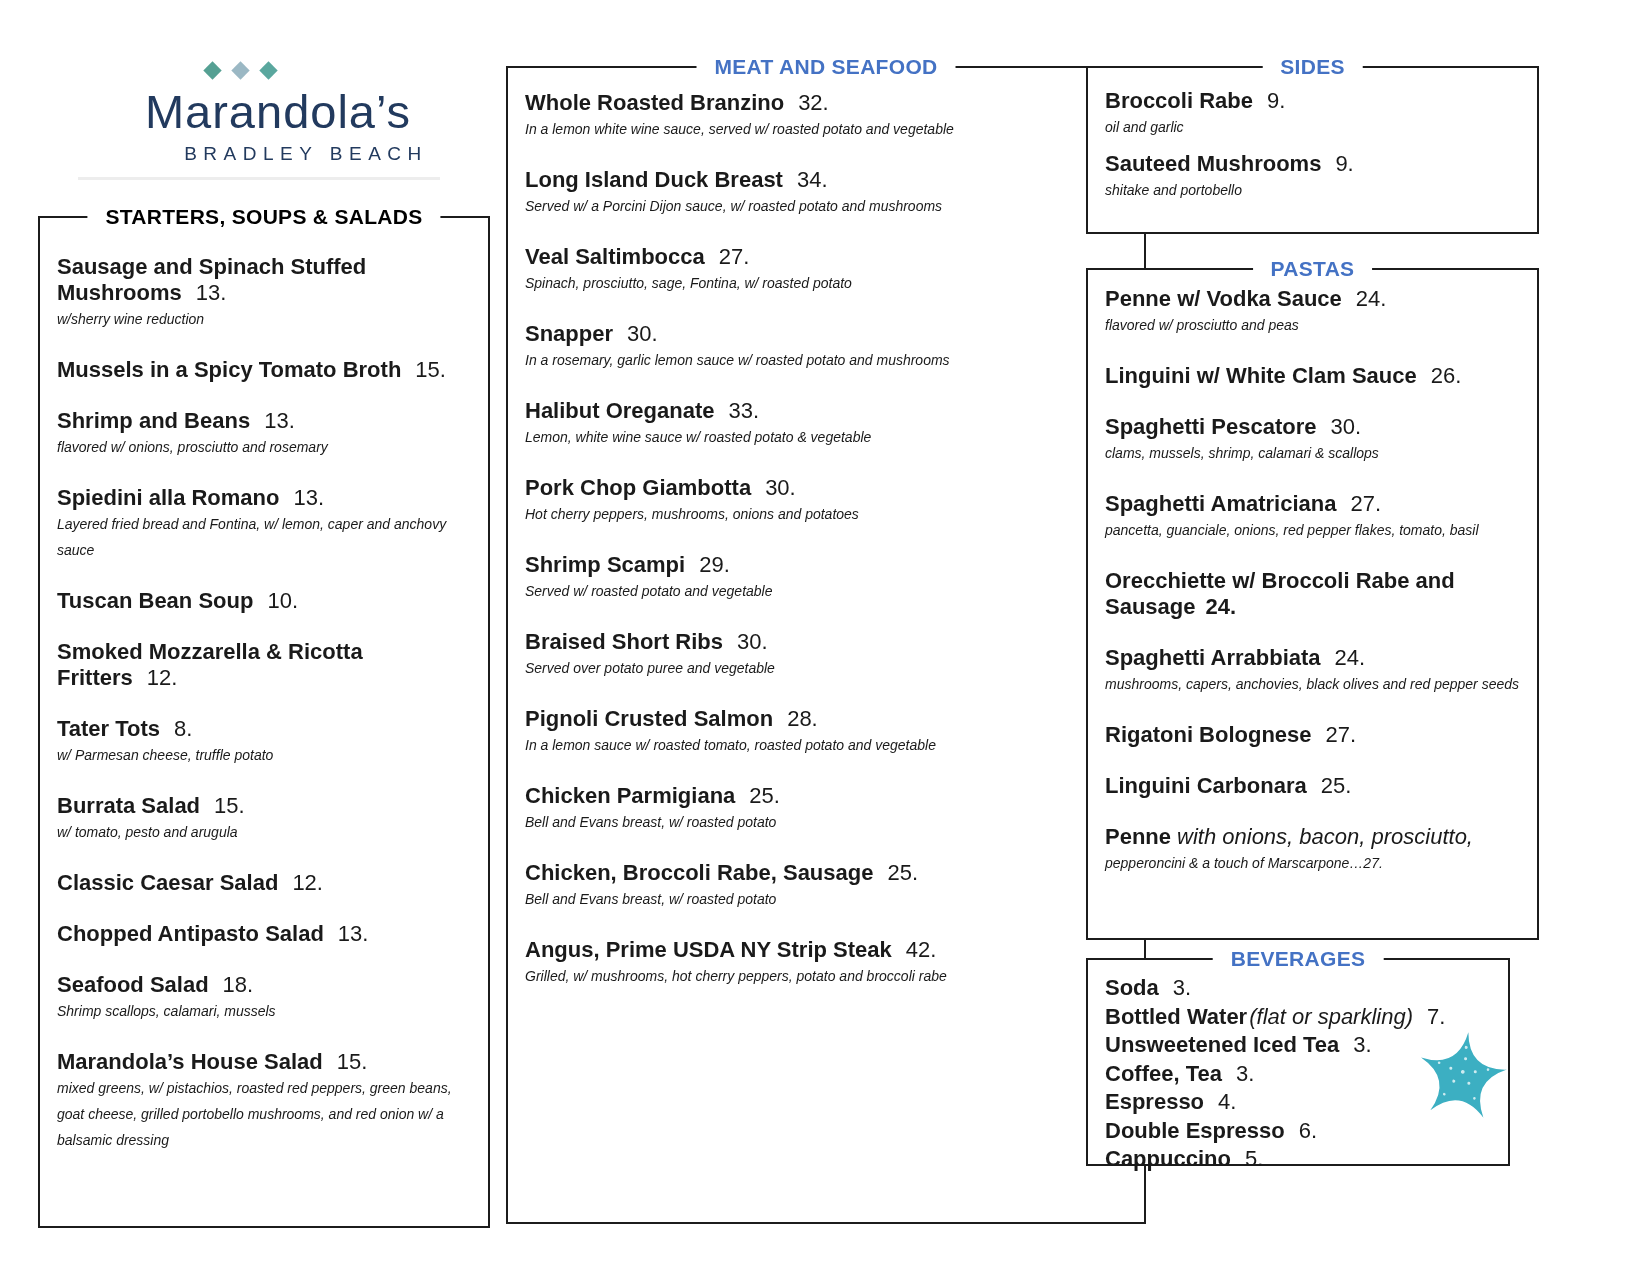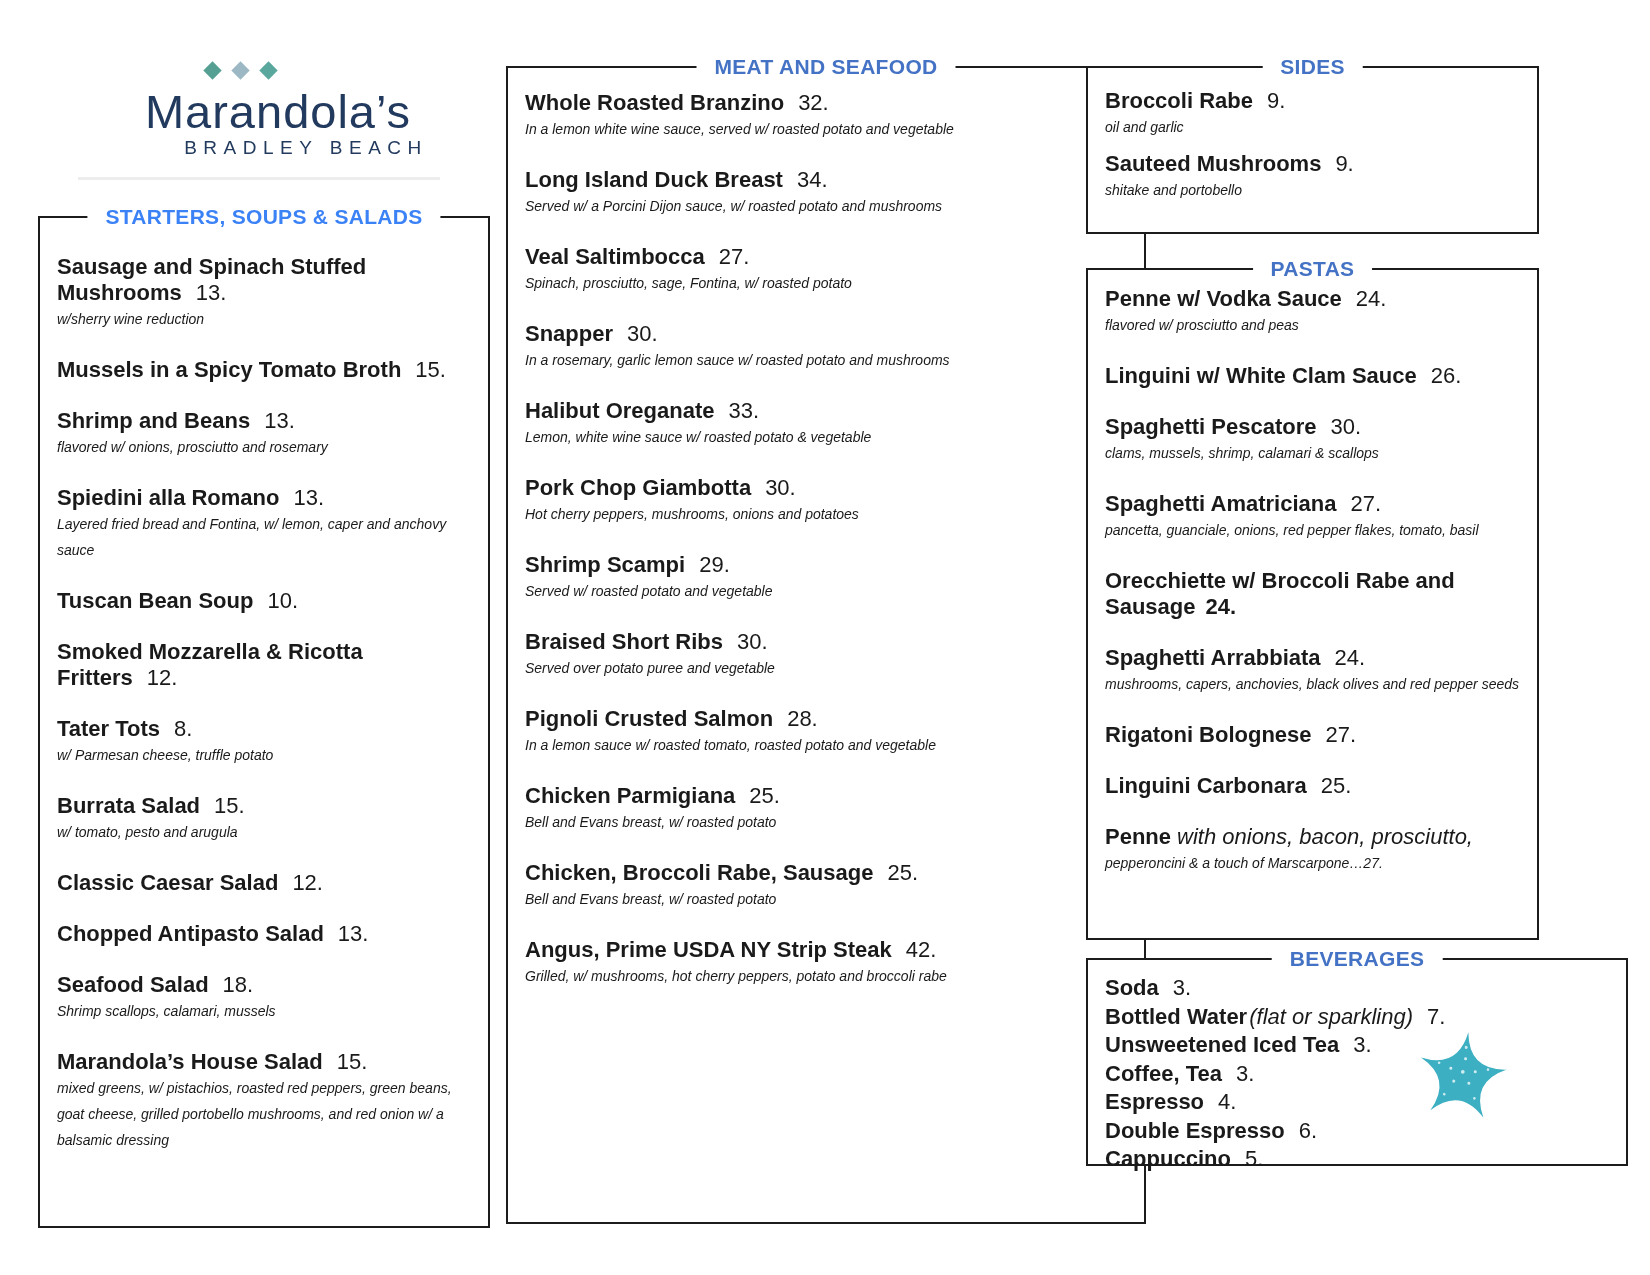--- a/index.html
+++ b/index.html
@@ -6,34 +6,34 @@
   body{
     width:1650px;height:1275px;background:#ffffff;
     font-family:"Liberation Sans",sans-serif;color:#1a1a1a;
     position:relative;overflow:hidden;
   }
   
   #logo{position:absolute;left:108px;top:64px;width:340px;text-align:center;}
   .diamonds{display:flex;justify-content:center;gap:15px;margin-bottom:11px;transform:translateX(-38px);}
   .diamond{width:13px;height:13px;transform:rotate(45deg);}
   .logo-name{font-size:47px;color:#223a5e;letter-spacing:1px;line-height:1;text-align:center;}
-  .logo-sub{font-size:19px;color:#223a5e;letter-spacing:6.5px;margin-top:2px;padding-left:56px;text-align:center;}
+  .logo-sub{font-size:19px;color:#223a5e;letter-spacing:6.5px;margin-top:8px;padding-left:56px;text-align:center;}
   #logo-underline{position:absolute;left:78px;top:177px;width:362px;height:3px;background:#ededed;}
   
   .menu-box{position:absolute;border:2.5px solid #1c1c1c;background:#fff;box-sizing:border-box;}
   .legend{
     position:absolute;top:-16px;left:50%;transform:translateX(-50%);
     background:#fff;padding:0 18px;font-weight:bold;font-size:21px;
     color:#4472c4;letter-spacing:.3px;white-space:nowrap;line-height:30px;
   }
   #box-starters {left:38px;  top:216px;width:452px;height:1012px;padding:36px 32px 0 17px;}
   #box-meat     {left:506px; top:66px; width:640px;height:1158px;padding:22px 50px 0 17px;}
   #box-sides    {left:1086px;top:66px; width:453px;height:168px; padding:20px 20px 0 17px;}
   #box-pastas   {left:1086px;top:268px;width:453px;height:672px; padding:16px 15px 0 17px;}
-  #box-beverages{left:1086px;top:958px;width:542px;height:208px; padding:14px 4px 0 17px;}
+  #box-beverages{left:1086px;top:958px;width:424px;height:208px; padding:14px 4px 0 17px;}
   
   .menu-item{margin-bottom:25px;}
   .item-line{font-size:22px;line-height:26px;}
   .item-name{font-weight:bold;}
   .item-price{margin-left:14px;}
   .item-price.bold{font-weight:bold;margin-left:10px;}
   .item-note{font-style:italic;margin-left:2px;}
   .item-inline{font-style:italic;margin-left:6px;}
   .item-desc{font-style:italic;font-size:14px;line-height:26px;}
   #box-sides .menu-item{margin-bottom:11px;}
@@ -50,21 +50,21 @@
       <div class="diamond" style="background: rgb(85, 160, 147);"></div>
       <div class="diamond" style="background: rgb(155, 184, 196);"></div>
       <div class="diamond" style="background: rgb(90, 167, 158);"></div>
     </div>
   <div class="logo-name" style="color: rgb(34, 58, 94);">Marandola’s</div>
   <div class="logo-sub" style="color: rgb(34, 58, 94);">BRADLEY BEACH</div>
 </div>
 <div id="logo-underline"></div>
 
 <div class="menu-box" id="box-starters">
-  <div class="legend" style="color: #3b82f6;">STARTERS, SOUPS &amp; SALADS</div>
+  <div class="legend" style="color: #000000;">STARTERS, SOUPS &amp; SALADS</div>
   <div class="items">
       <div class="menu-item">
         <div class="item-line"><span class="item-name">Sausage and Spinach Stuffed Mushrooms</span><span class="item-price">13.</span></div>
         <div class="item-desc">w/sherry wine reduction</div>
       </div>
       <div class="menu-item">
         <div class="item-line"><span class="item-name">Mussels in a Spicy Tomato Broth</span><span class="item-price">15.</span></div>
       </div>
       <div class="menu-item">
         <div class="item-line"><span class="item-name">Shrimp and Beans</span><span class="item-price">13.</span></div>

